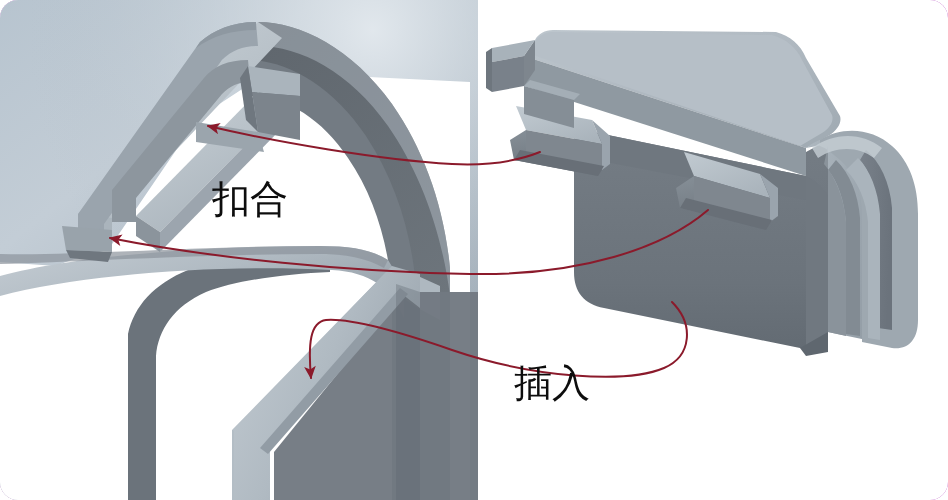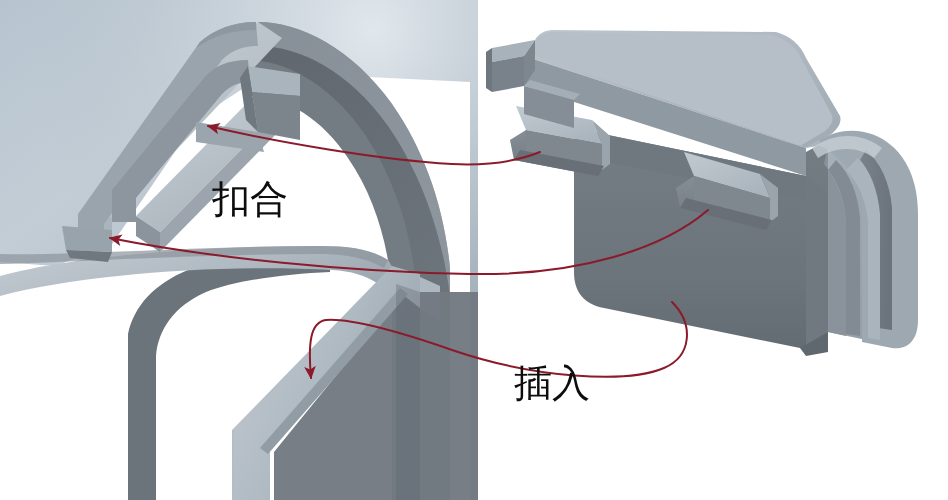--- a/index.html
+++ b/index.html
@@ -1,17 +1,17 @@
 <!DOCTYPE html>
 <html><head>
 <meta charset="utf-8">
 <style>
   html,body{margin:0;padding:0;background:#fff;}
   body{font-family:"Liberation Sans","DejaVu Sans",sans-serif;}
-  #stage{position:relative;width:948px;height:500px;overflow:hidden;background:#a21caf;}
+  #stage{position:relative;width:948px;height:500px;overflow:hidden;background:#a21caf;border-radius:18px;}
   #stage svg{position:absolute;left:0;top:0;}
   .cjk-label{
     font-family:"DejaVu Sans","Liberation Sans",sans-serif;
     font-size:38px;
     font-weight:400;
     fill:#0d0d0d;
     dominant-baseline:alphabetic;
     white-space:pre;
   }
 </style>

